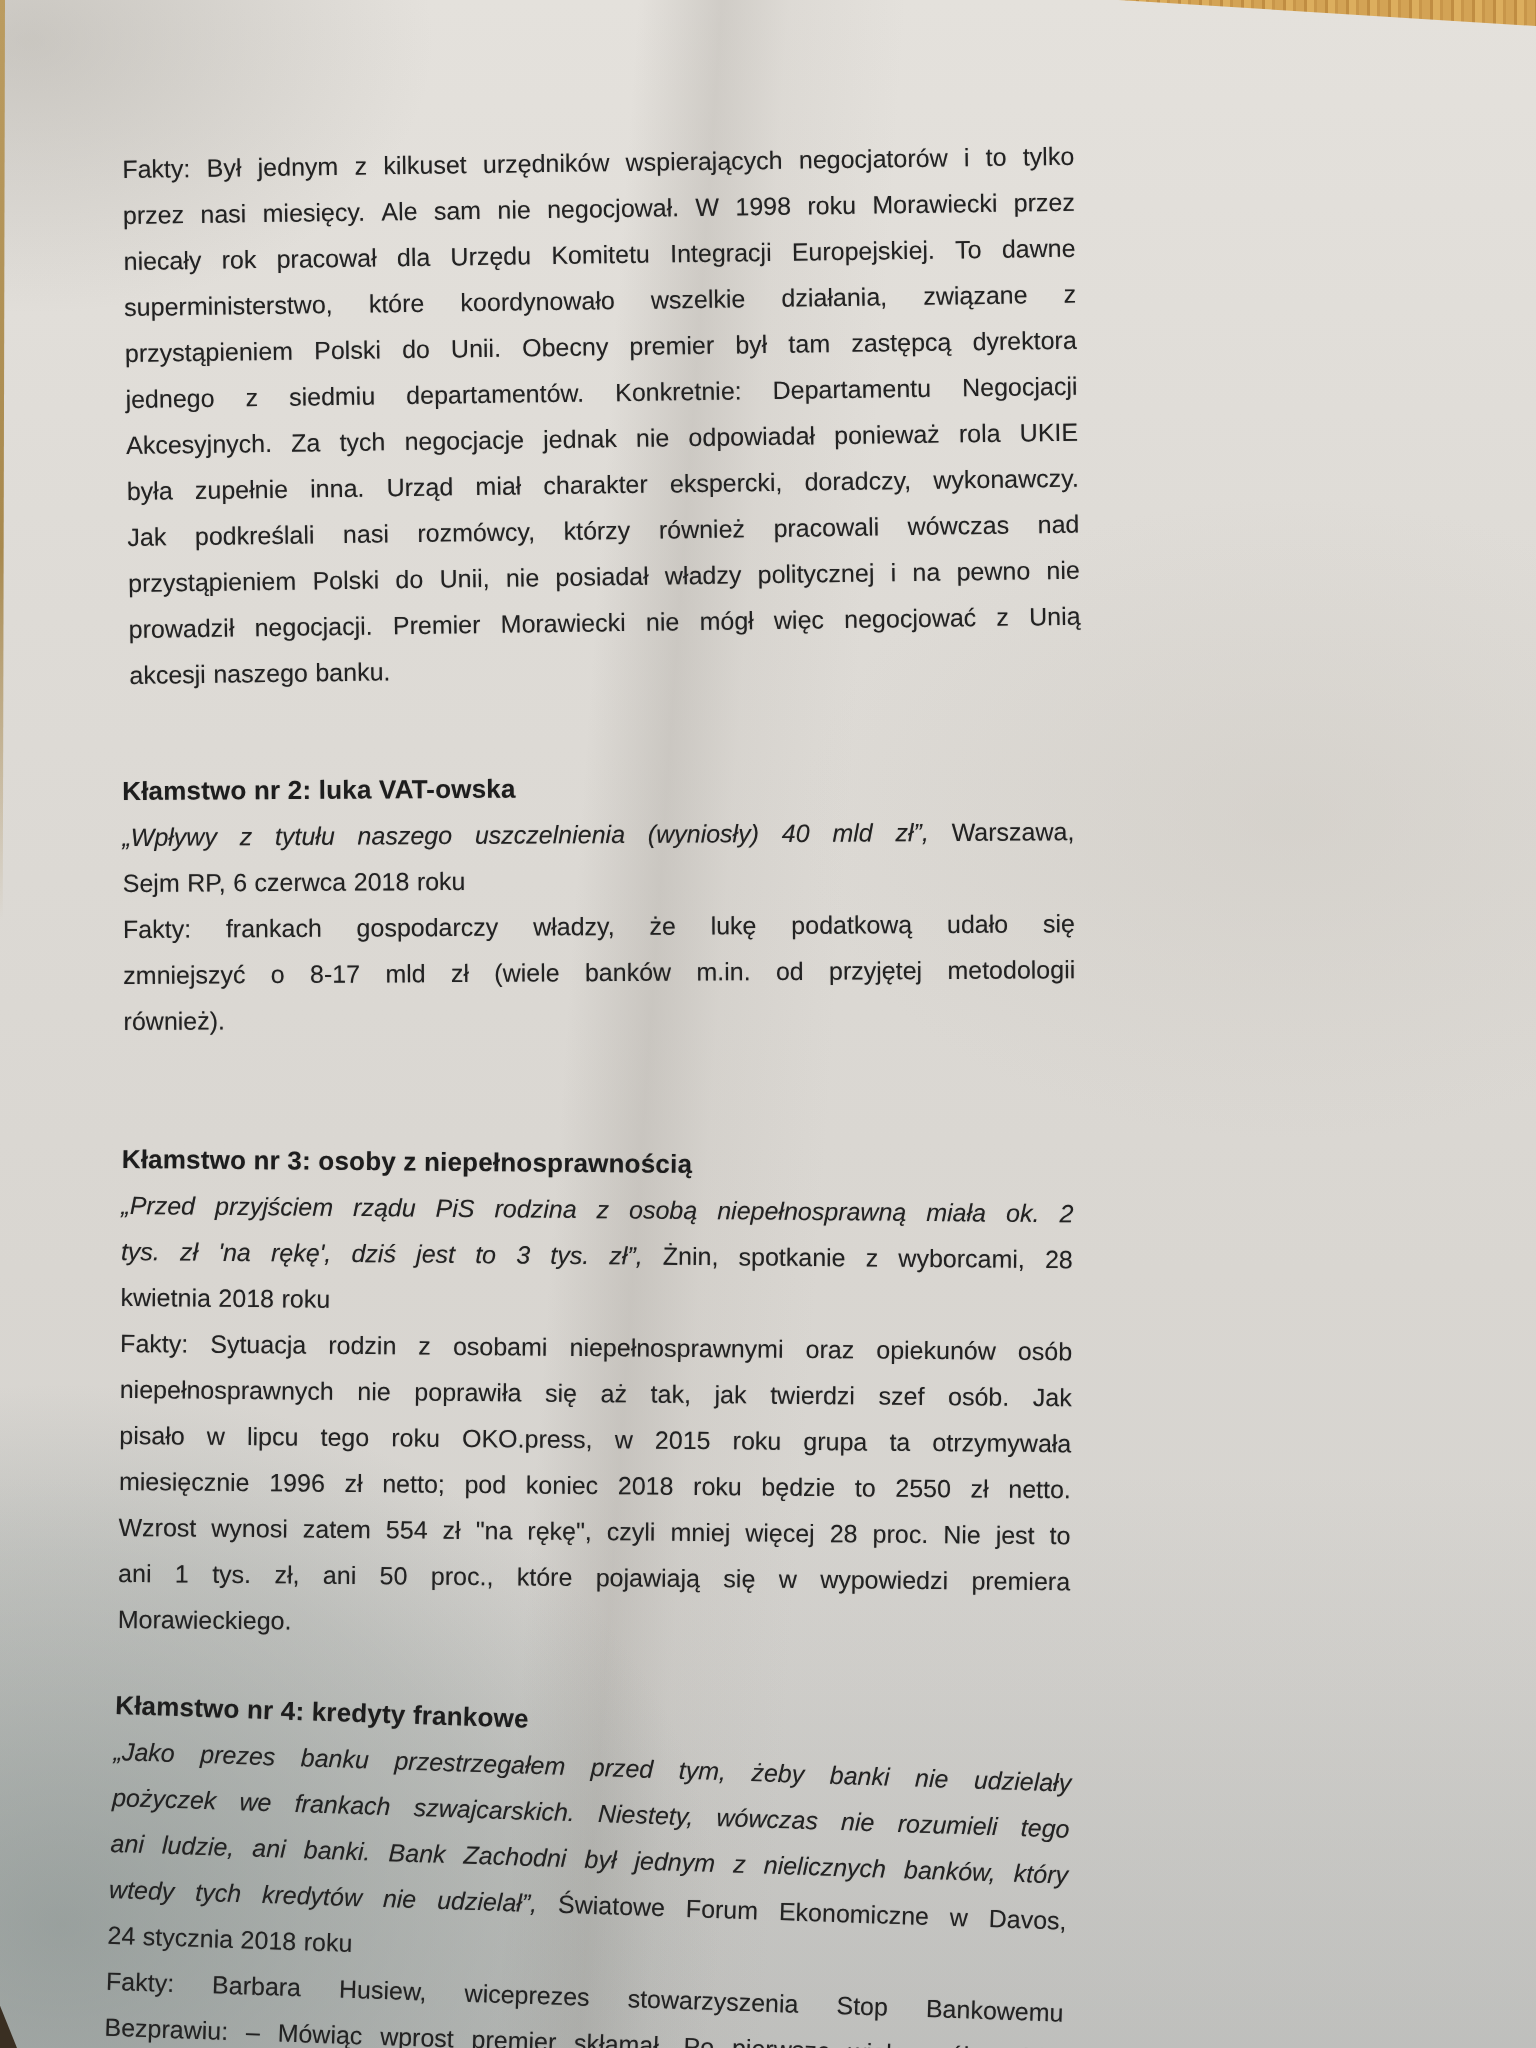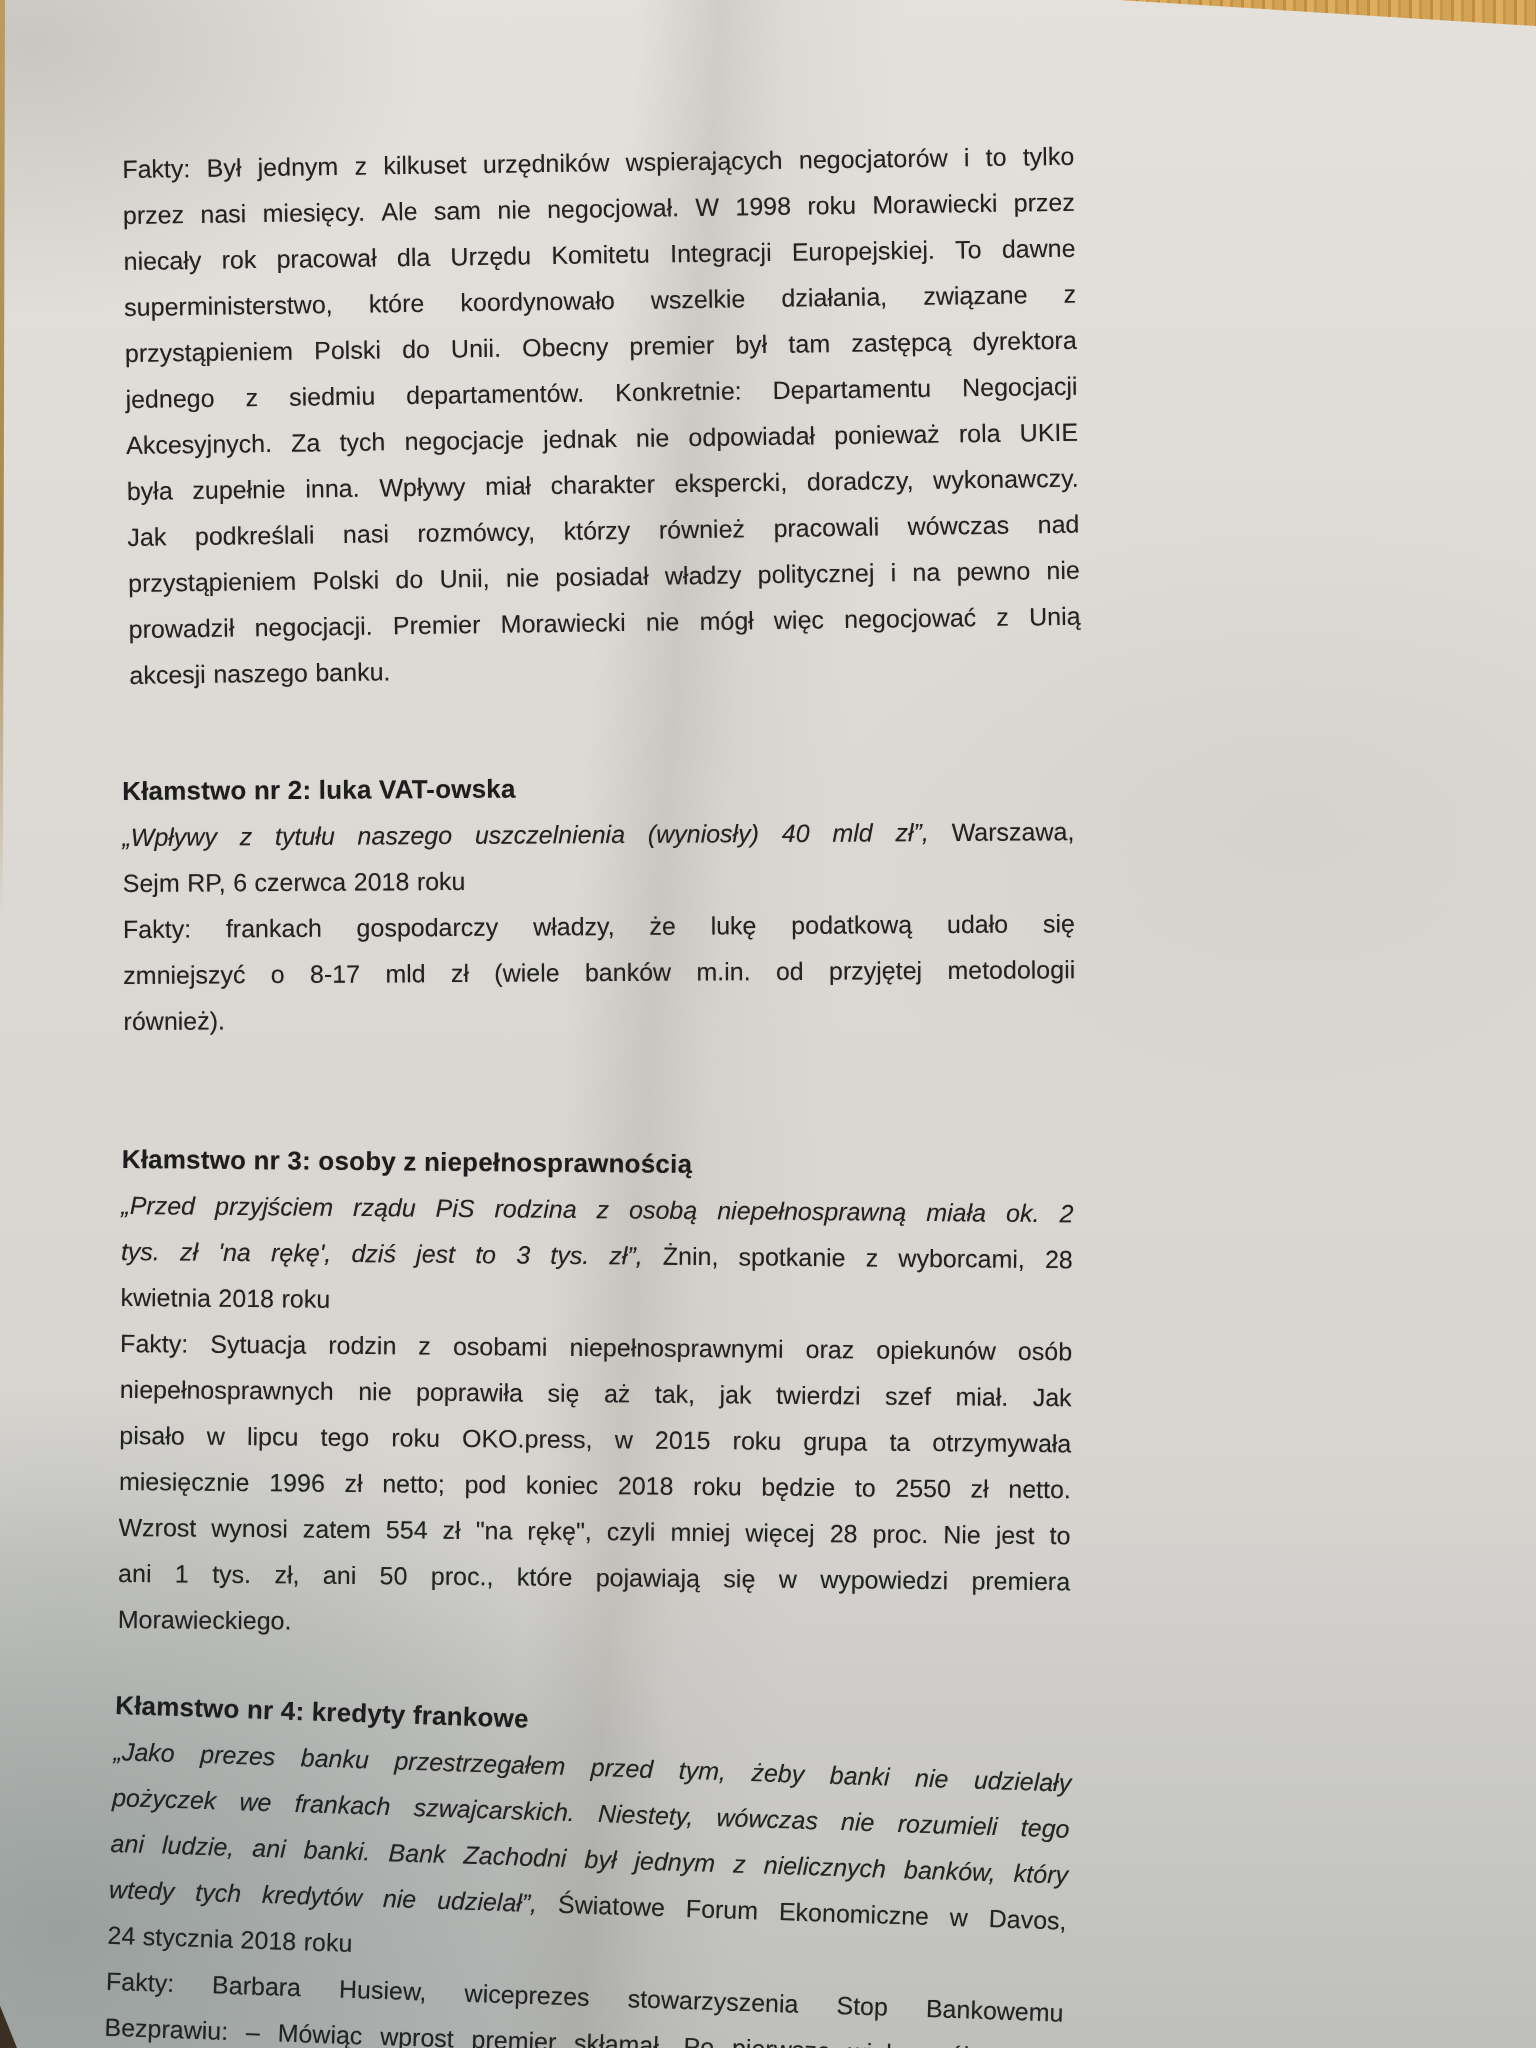--- a/index.html
+++ b/index.html
@@ -67,21 +67,21 @@
 
     <section class="s s1">
       <div class="para">
           <div class="jline"><span>Fakty:</span><span>Był</span><span>jednym</span><span>z</span><span>kilkuset</span><span>urzędników</span><span>wspierających</span><span>negocjatorów</span><span>i</span><span>to</span><span>tylko</span></div>
           <div class="jline"><span>przez</span><span>nasi</span><span>miesięcy.</span><span>Ale</span><span>sam</span><span>nie</span><span>negocjował.</span><span>W</span><span>1998</span><span>roku</span><span>Morawiecki</span><span>przez</span></div>
           <div class="jline"><span>niecały</span><span>rok</span><span>pracował</span><span>dla</span><span>Urzędu</span><span>Komitetu</span><span>Integracji</span><span>Europejskiej.</span><span>To</span><span>dawne</span></div>
           <div class="jline"><span>superministerstwo,</span><span>które</span><span>koordynowało</span><span>wszelkie</span><span>działania,</span><span>związane</span><span>z</span></div>
           <div class="jline"><span>przystąpieniem</span><span>Polski</span><span>do</span><span>Unii.</span><span>Obecny</span><span>premier</span><span>był</span><span>tam</span><span>zastępcą</span><span>dyrektora</span></div>
           <div class="jline"><span>jednego</span><span>z</span><span>siedmiu</span><span>departamentów.</span><span>Konkretnie:</span><span>Departamentu</span><span>Negocjacji</span></div>
           <div class="jline"><span>Akcesyjnych.</span><span>Za</span><span>tych</span><span>negocjacje</span><span>jednak</span><span>nie</span><span>odpowiadał</span><span>ponieważ</span><span>rola</span><span>UKIE</span></div>
-          <div class="jline"><span>była</span><span>zupełnie</span><span>inna.</span><span>Wpływy</span><span>miał</span><span>charakter</span><span>ekspercki,</span><span>doradczy,</span><span>wykonawczy.</span></div>
+          <div class="jline"><span>była</span><span>zupełnie</span><span>inna.</span><span>Urząd</span><span>miał</span><span>charakter</span><span>ekspercki,</span><span>doradczy,</span><span>wykonawczy.</span></div>
           <div class="jline"><span>Jak</span><span>podkreślali</span><span>nasi</span><span>rozmówcy,</span><span>którzy</span><span>również</span><span>pracowali</span><span>wówczas</span><span>nad</span></div>
           <div class="jline"><span>przystąpieniem</span><span>Polski</span><span>do</span><span>Unii,</span><span>nie</span><span>posiadał</span><span>władzy</span><span>politycznej</span><span>i</span><span>na</span><span>pewno</span><span>nie</span></div>
           <div class="jline"><span>prowadził</span><span>negocjacji.</span><span>Premier</span><span>Morawiecki</span><span>nie</span><span>mógł</span><span>więc</span><span>negocjować</span><span>z</span><span>Unią</span></div>
           <div class="jline last"><span>akcesji</span><span>naszego</span><span>banku.</span></div>
         </div>
     </section>
 
     <section class="s s2">
       <h2>Kłamstwo nr 2: luka VAT-owska</h2>
       <div class="para">
@@ -97,21 +97,21 @@
 
     <section class="s s3">
       <h2>Kłamstwo nr 3: osoby z niepełnosprawnością</h2>
       <div class="para">
           <div class="jline"><span class="it">„Przed</span><span class="it">przyjściem</span><span class="it">rządu</span><span class="it">PiS</span><span class="it">rodzina</span><span class="it">z</span><span class="it">osobą</span><span class="it">niepełnosprawną</span><span class="it">miała</span><span class="it">ok.</span><span class="it">2</span></div>
           <div class="jline"><span class="it">tys.</span><span class="it">zł</span><span class="it">'na</span><span class="it">rękę',</span><span class="it">dziś</span><span class="it">jest</span><span class="it">to</span><span class="it">3</span><span class="it">tys.</span><span class="it">zł”,</span><span>Żnin,</span><span>spotkanie</span><span>z</span><span>wyborcami,</span><span>28</span></div>
           <div class="jline last"><span>kwietnia</span><span>2018</span><span>roku</span></div>
         </div>
       <div class="para">
           <div class="jline"><span>Fakty:</span><span>Sytuacja</span><span>rodzin</span><span>z</span><span>osobami</span><span>niepełnosprawnymi</span><span>oraz</span><span>opiekunów</span><span>osób</span></div>
-          <div class="jline"><span>niepełnosprawnych</span><span>nie</span><span>poprawiła</span><span>się</span><span>aż</span><span>tak,</span><span>jak</span><span>twierdzi</span><span>szef</span><span>miał.</span><span>Jak</span></div>
+          <div class="jline"><span>niepełnosprawnych</span><span>nie</span><span>poprawiła</span><span>się</span><span>aż</span><span>tak,</span><span>jak</span><span>twierdzi</span><span>szef</span><span>osób.</span><span>Jak</span></div>
           <div class="jline"><span>pisało</span><span>w</span><span>lipcu</span><span>tego</span><span>roku</span><span>OKO.press,</span><span>w</span><span>2015</span><span>roku</span><span>grupa</span><span>ta</span><span>otrzymywała</span></div>
           <div class="jline"><span>miesięcznie</span><span>1996</span><span>zł</span><span>netto;</span><span>pod</span><span>koniec</span><span>2018</span><span>roku</span><span>będzie</span><span>to</span><span>2550</span><span>zł</span><span>netto.</span></div>
           <div class="jline"><span>Wzrost</span><span>wynosi</span><span>zatem</span><span>554</span><span>zł</span><span>"na</span><span>rękę",</span><span>czyli</span><span>mniej</span><span>więcej</span><span>28</span><span>proc.</span><span>Nie</span><span>jest</span><span>to</span></div>
           <div class="jline"><span>ani</span><span>1</span><span>tys.</span><span>zł,</span><span>ani</span><span>50</span><span>proc.,</span><span>które</span><span>pojawiają</span><span>się</span><span>w</span><span>wypowiedzi</span><span>premiera</span></div>
           <div class="jline last"><span>Morawieckiego.</span></div>
         </div>
     </section>
 
     <section class="s s4">
       <h2>Kłamstwo nr 4: kredyty frankowe</h2>

